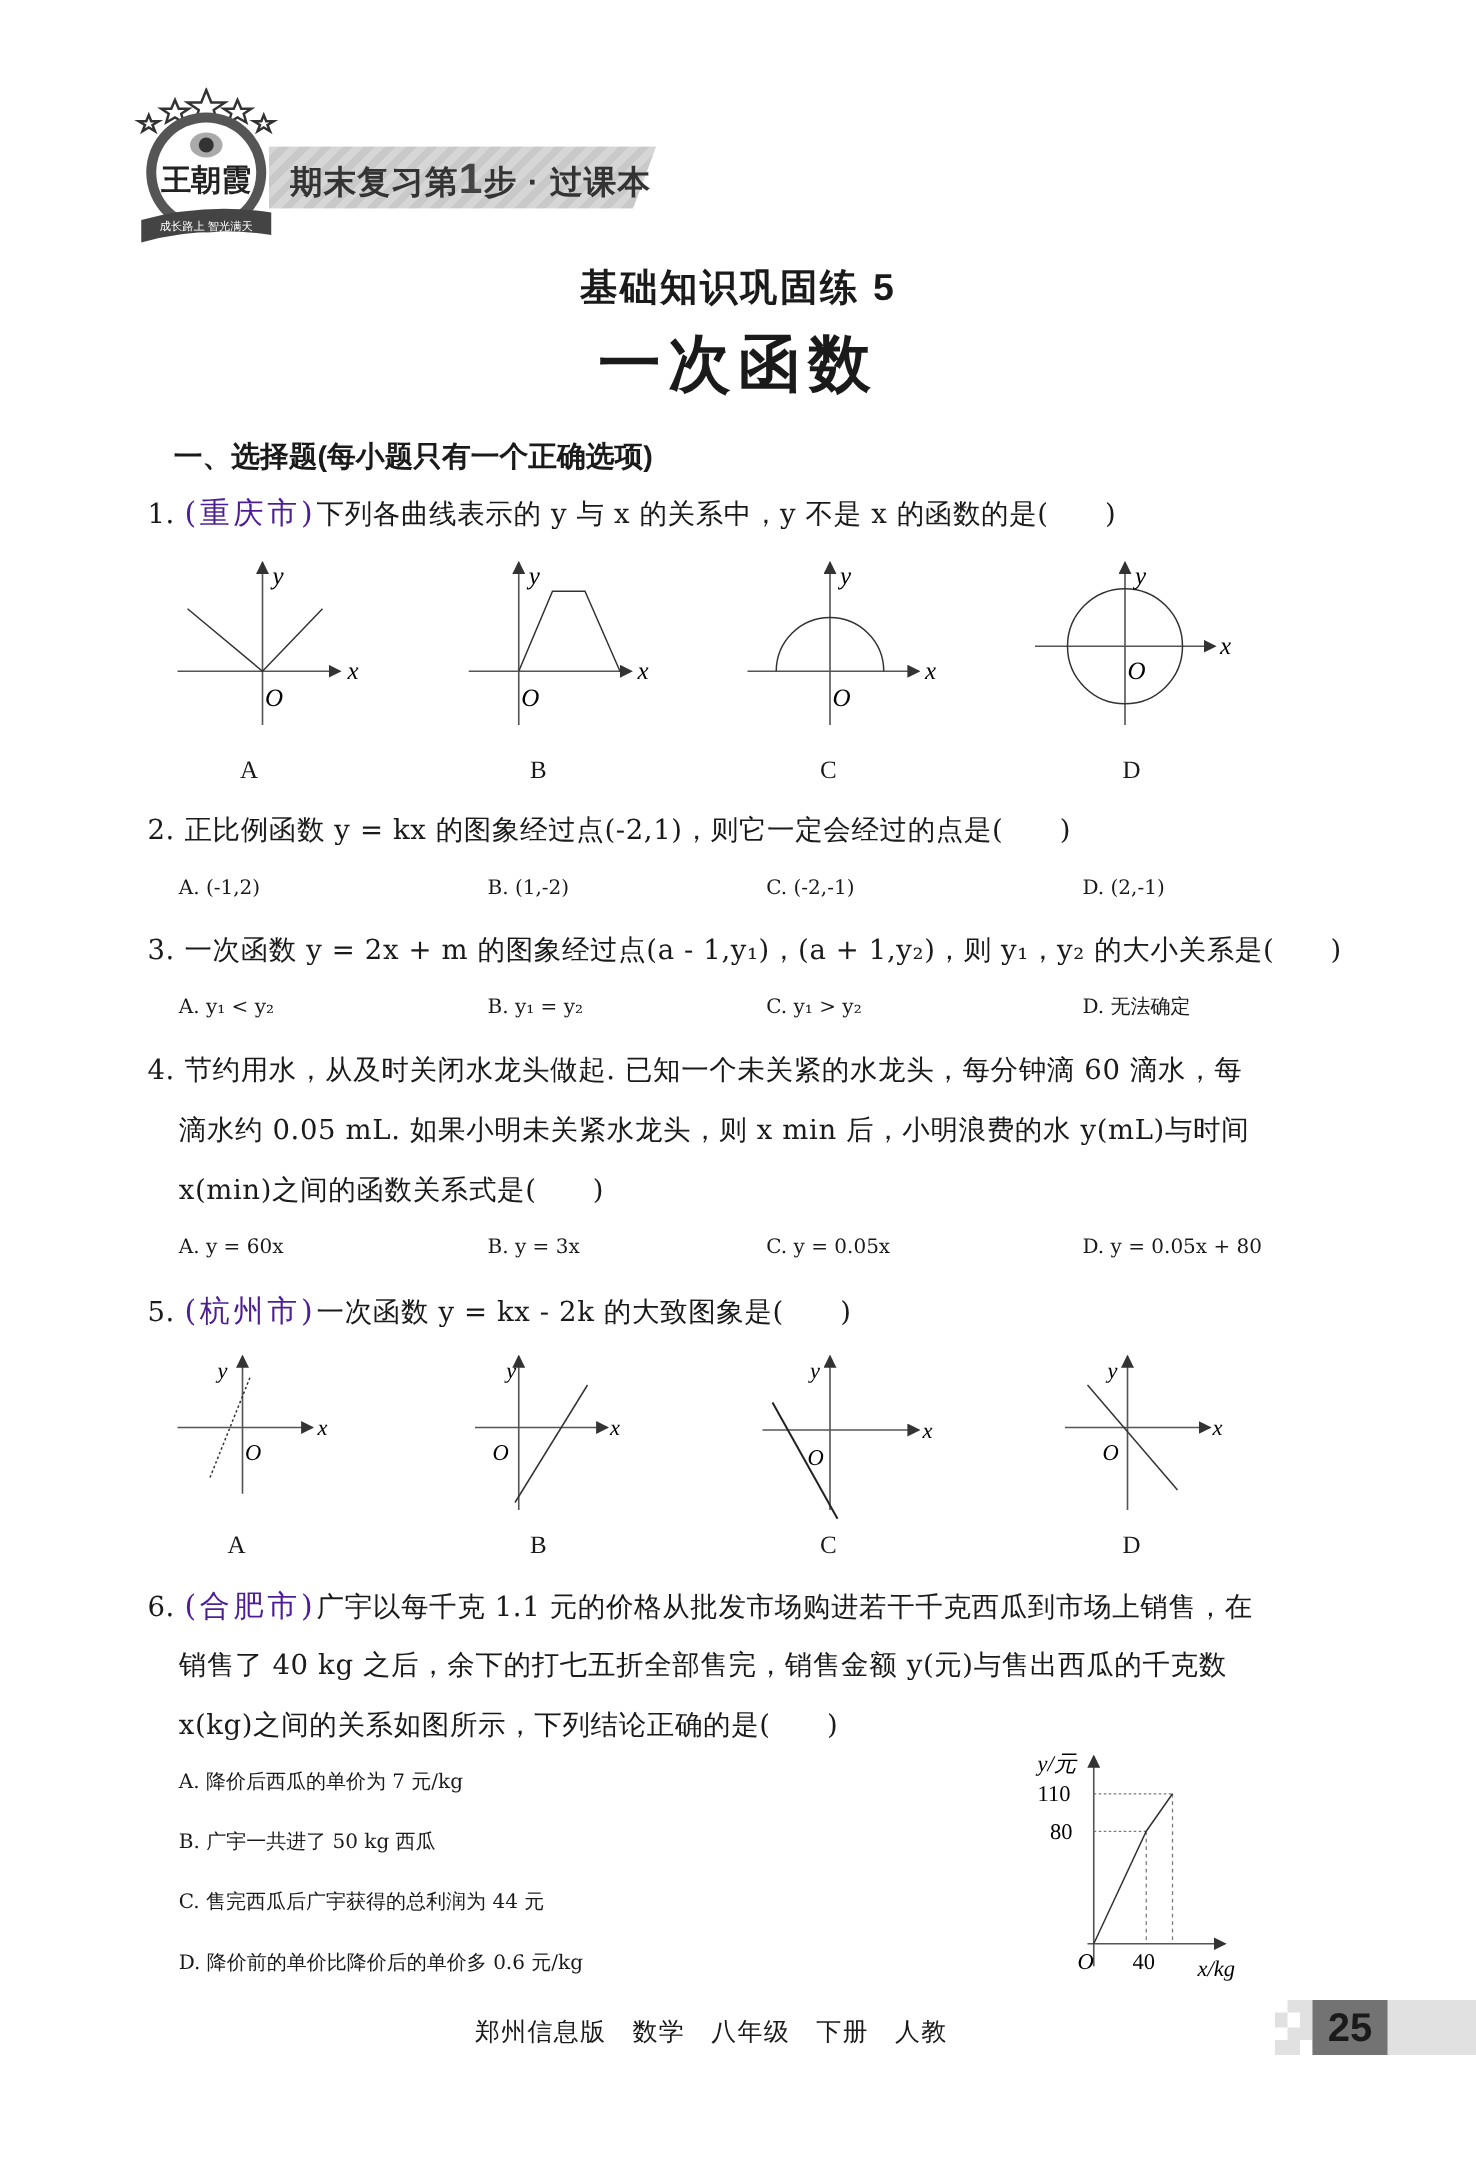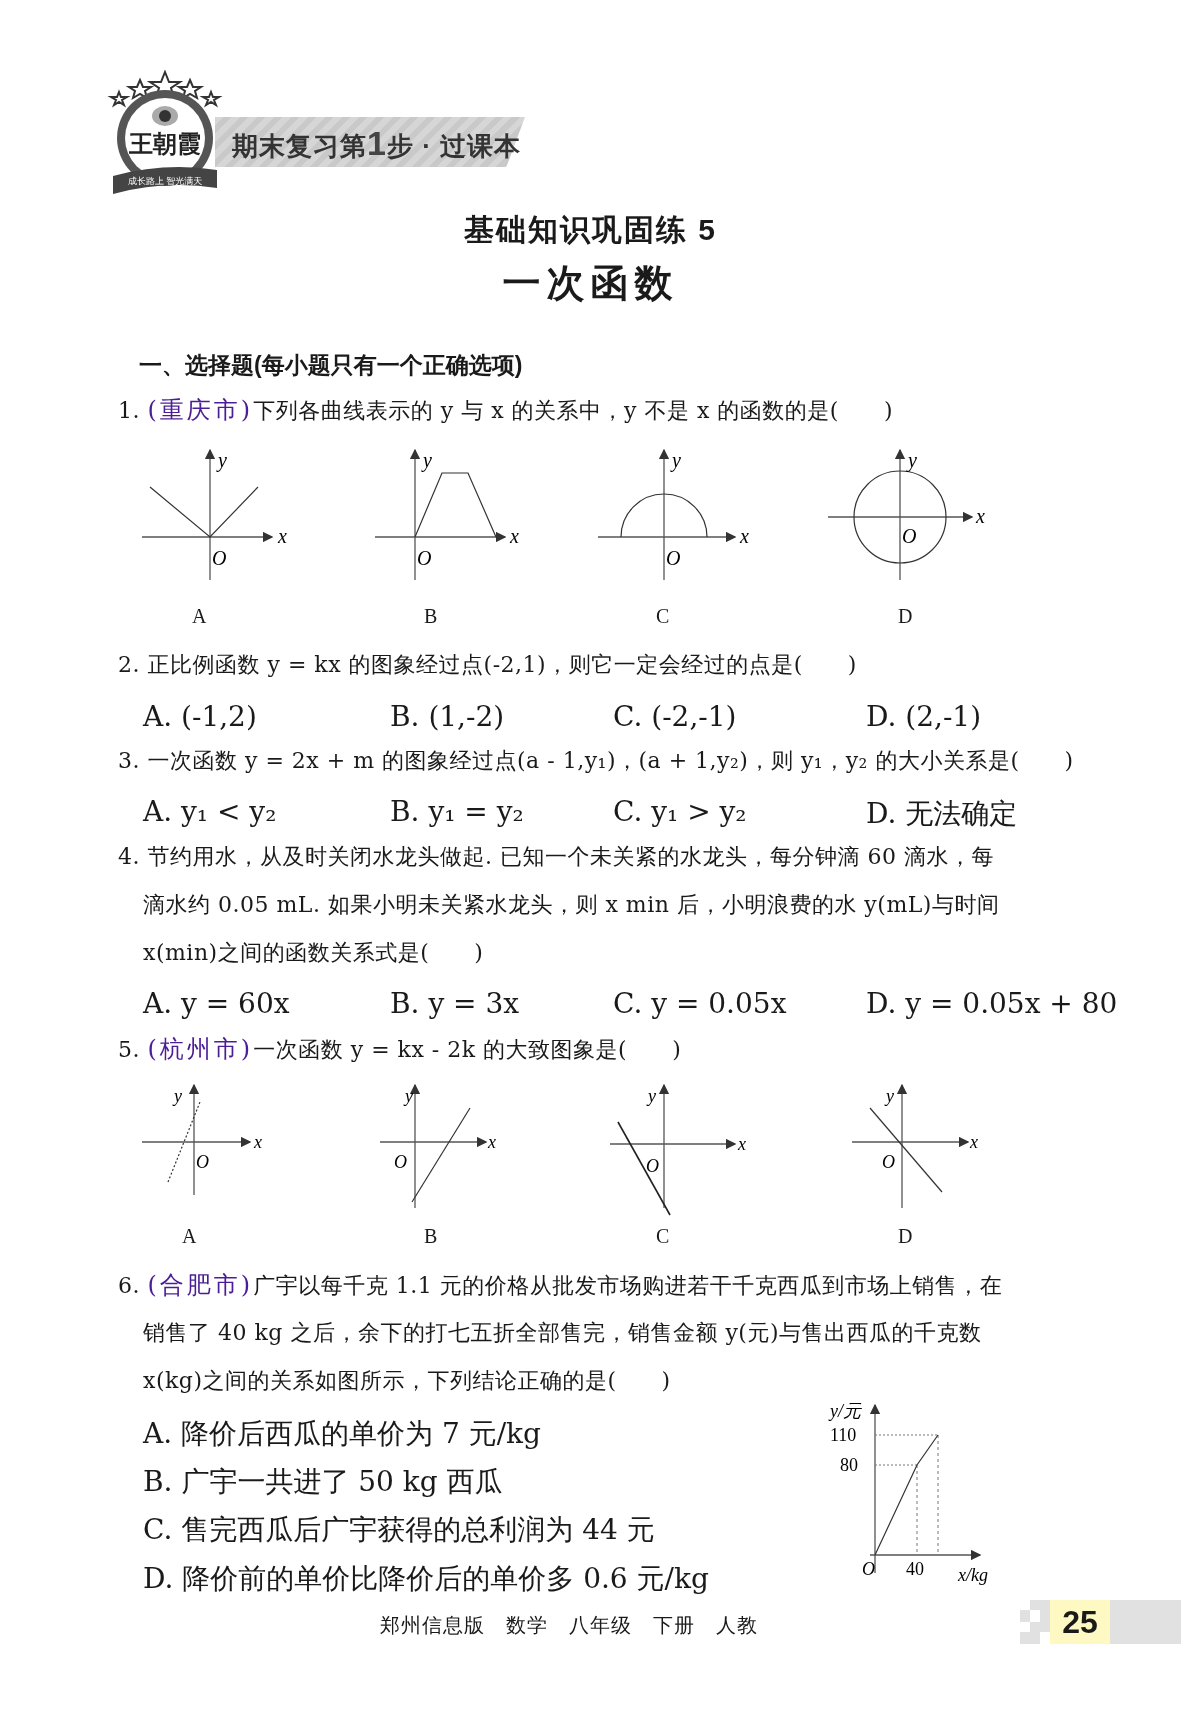--- a/index.html
+++ b/index.html
@@ -2,36 +2,36 @@
 <html><head>
 <meta charset="utf-8">
 <style>
   html,body{margin:0;padding:0;background:#fff;}
   body{width:1181px;height:1730px;position:relative;overflow:hidden;
        font-family:"DejaVu Serif","Liberation Serif",serif;color:#1a1a1a;}
   .abs{position:absolute;}
   .sans{font-family:Liberation Sans, sans-serif;}
   .q{font-size:22px;line-height:30px;white-space:nowrap;letter-spacing:0.5px;}
   .src{font-size:24px;color:#4c1d95;letter-spacing:3px;}
-  .opt{font-size:28px;white-space:nowrap;}
+  .opt{font-size:16px;white-space:nowrap;}
   .cap{font-size:20px;font-family:"Liberation Serif",serif;}
   svg text{font-family:"Liberation Serif",serif;}
   
   .banner{left:215px;top:117px;width:310px;height:50px;
      background:repeating-linear-gradient(135deg,#d6d6d6 0 6px,#c9c9c9 6px 12px);
      clip-path:polygon(0 0,100% 0,94% 100%,0 100%);}
   .banner-text{left:232px;top:124px;font-size:26px;color:#333;font-weight:bold;letter-spacing:1px;}
   .banner-text b{font-size:34px;color:#444;}
   .logo{left:105px;top:70px;width:120px;height:130px;}
   .title1{left:0;width:1181px;top:210px;text-align:center;font-size:30px;font-weight:bold;letter-spacing:2px;}
-  .title2{left:0;width:1181px;top:258px;text-align:center;font-size:38px;font-weight:bold;letter-spacing:6px;}
+  .title2{left:0;width:1181px;top:258px;text-align:center;font-size:50px;font-weight:bold;letter-spacing:6px;}
   .sec{left:110px;top:350px;font-size:23px;font-weight:bold;margin-left:29px;}
   .footer{left:380px;top:1612px;font-size:20px;letter-spacing:1px;word-spacing:14px;}
   .pagebox{left:1020px;top:1600px;width:161px;height:44px;background:#e1e1e1;}
-  .pagenum{left:1050px;top:1600px;width:60px;height:44px;background:#fef9c3;font-size:32px;font-weight:bold;
+  .pagenum{left:1050px;top:1600px;width:60px;height:44px;background:#737373;font-size:32px;font-weight:bold;
      text-align:center;line-height:44px;}
   .pagedeco{left:1020px;top:1600px;width:30px;height:44px;}
 </style>
 </head>
 <body>
 
 <div class="abs logo">
   <svg width="120" height="130" viewBox="0 0 120 130">
     <g fill="#fff" stroke="#333" stroke-width="2">
       <polygon points="60,2 64,12 75,12 66,18 69,28 60,22 51,28 54,18 45,12 56,12"></polygon>

